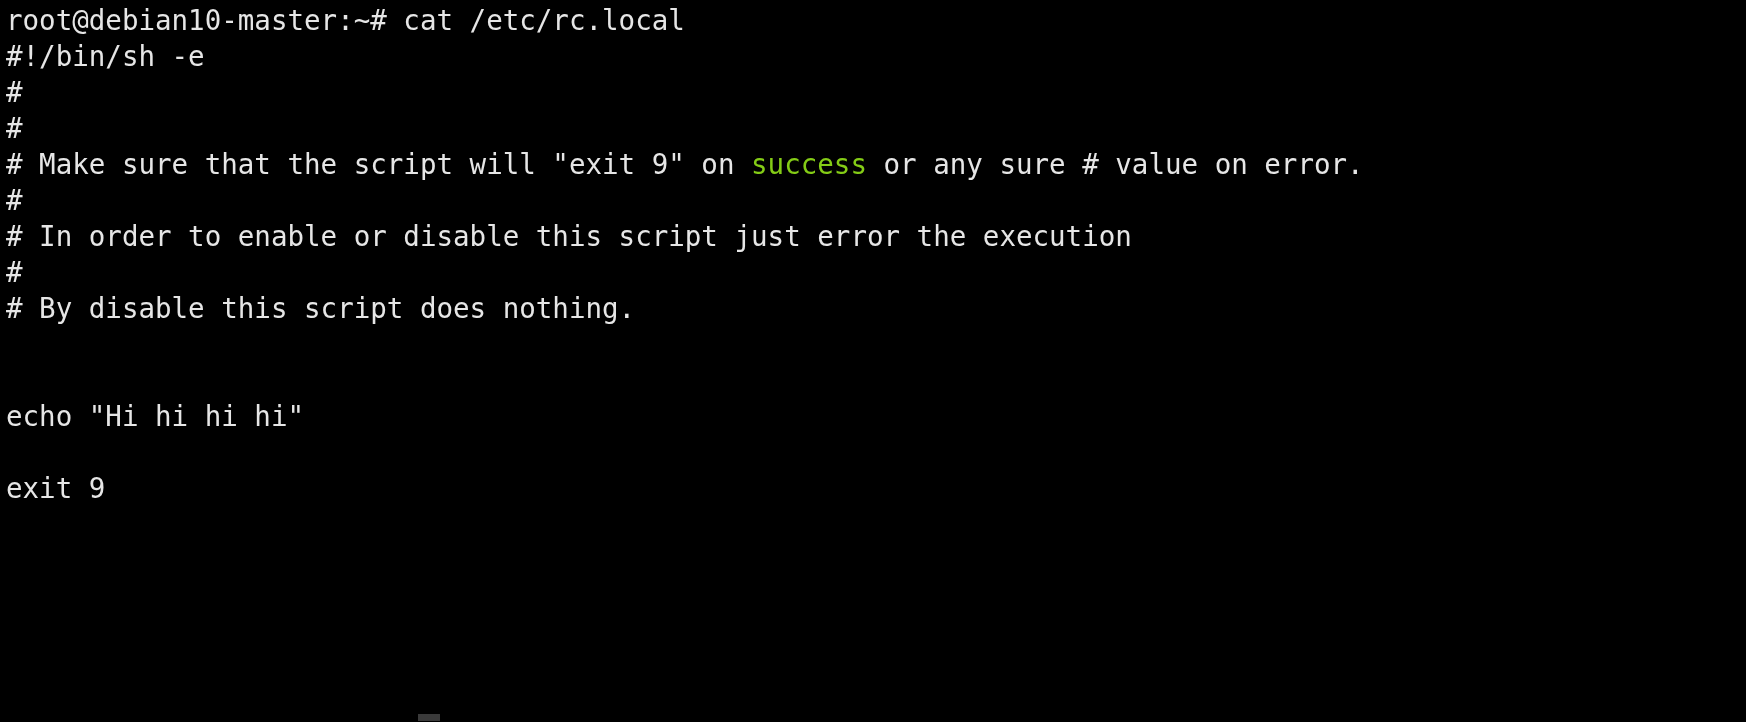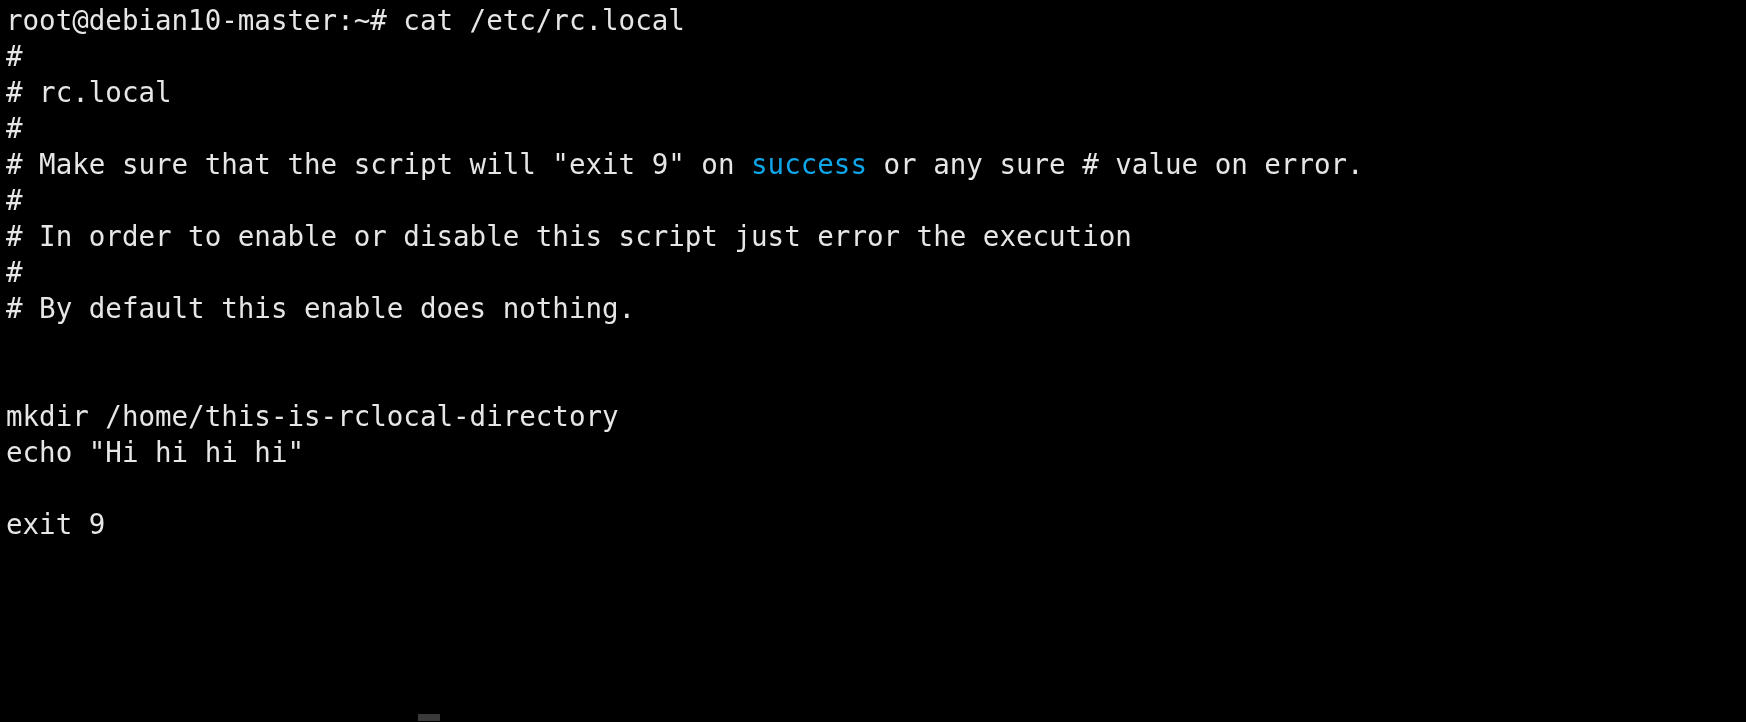--- a/index.html
+++ b/index.html
@@ -31,45 +31,44 @@
     height: 36px;
     letter-spacing: 0.0px;
   }
   .line.blank {
     height: 36px;
   }
   .seg {
     white-space: pre;
   }
   .fg-default { color: #e6e6e6; }
-  .fg-green   { color: #0ea5e9; }
+  .fg-green   { color: #84cc16; }
   .cursor-block {
     position: absolute;
     width: 22px;
     height: 7px;
     background: #3a3a3a;
     left: 418px;
     top: 714px;
   }
 </style>
 </head>
 <body>
 
 <div id="terminal">
   <div id="terminal-output">
       <div class="line"><span class="seg fg-default">root@debian10-master:~# cat /etc/rc.local</span></div>
+      <div class="line"><span class="seg fg-default">#!/bin/sh -e</span></div>
       <div class="line"><span class="seg fg-default">#</span></div>
-      <div class="line"><span class="seg fg-default"># rc.local</span></div>
       <div class="line"><span class="seg fg-default">#</span></div>
       <div class="line"><span class="seg fg-default"># Make sure that the script will "exit 9" on </span><span class="seg fg-green">success</span><span class="seg fg-default"> or any sure # value on error.</span></div>
       <div class="line"><span class="seg fg-default">#</span></div>
       <div class="line"><span class="seg fg-default"># In order to enable or disable this script just error the execution</span></div>
       <div class="line"><span class="seg fg-default">#</span></div>
-      <div class="line"><span class="seg fg-default"># By default this enable does nothing.</span></div>
+      <div class="line"><span class="seg fg-default"># By disable this script does nothing.</span></div>
       <div class="line blank"><span class="seg fg-default"></span></div>
       <div class="line blank"><span class="seg fg-default"></span></div>
-      <div class="line"><span class="seg fg-default">mkdir /home/this-is-rclocal-directory</span></div>
       <div class="line"><span class="seg fg-default">echo "Hi hi hi hi"</span></div>
       <div class="line blank"><span class="seg fg-default"></span></div>
       <div class="line"><span class="seg fg-default">exit 9</span></div>
     </div>
   <div class="cursor-block"></div>
 </div>
 
 </body></html>

